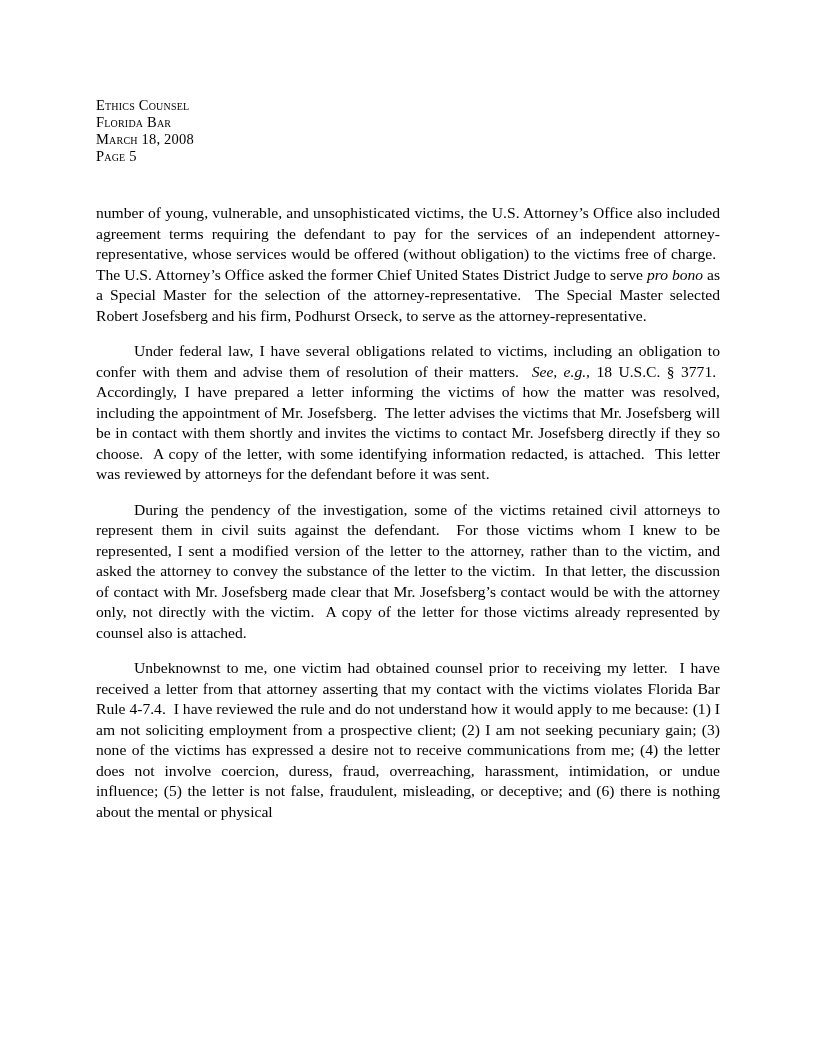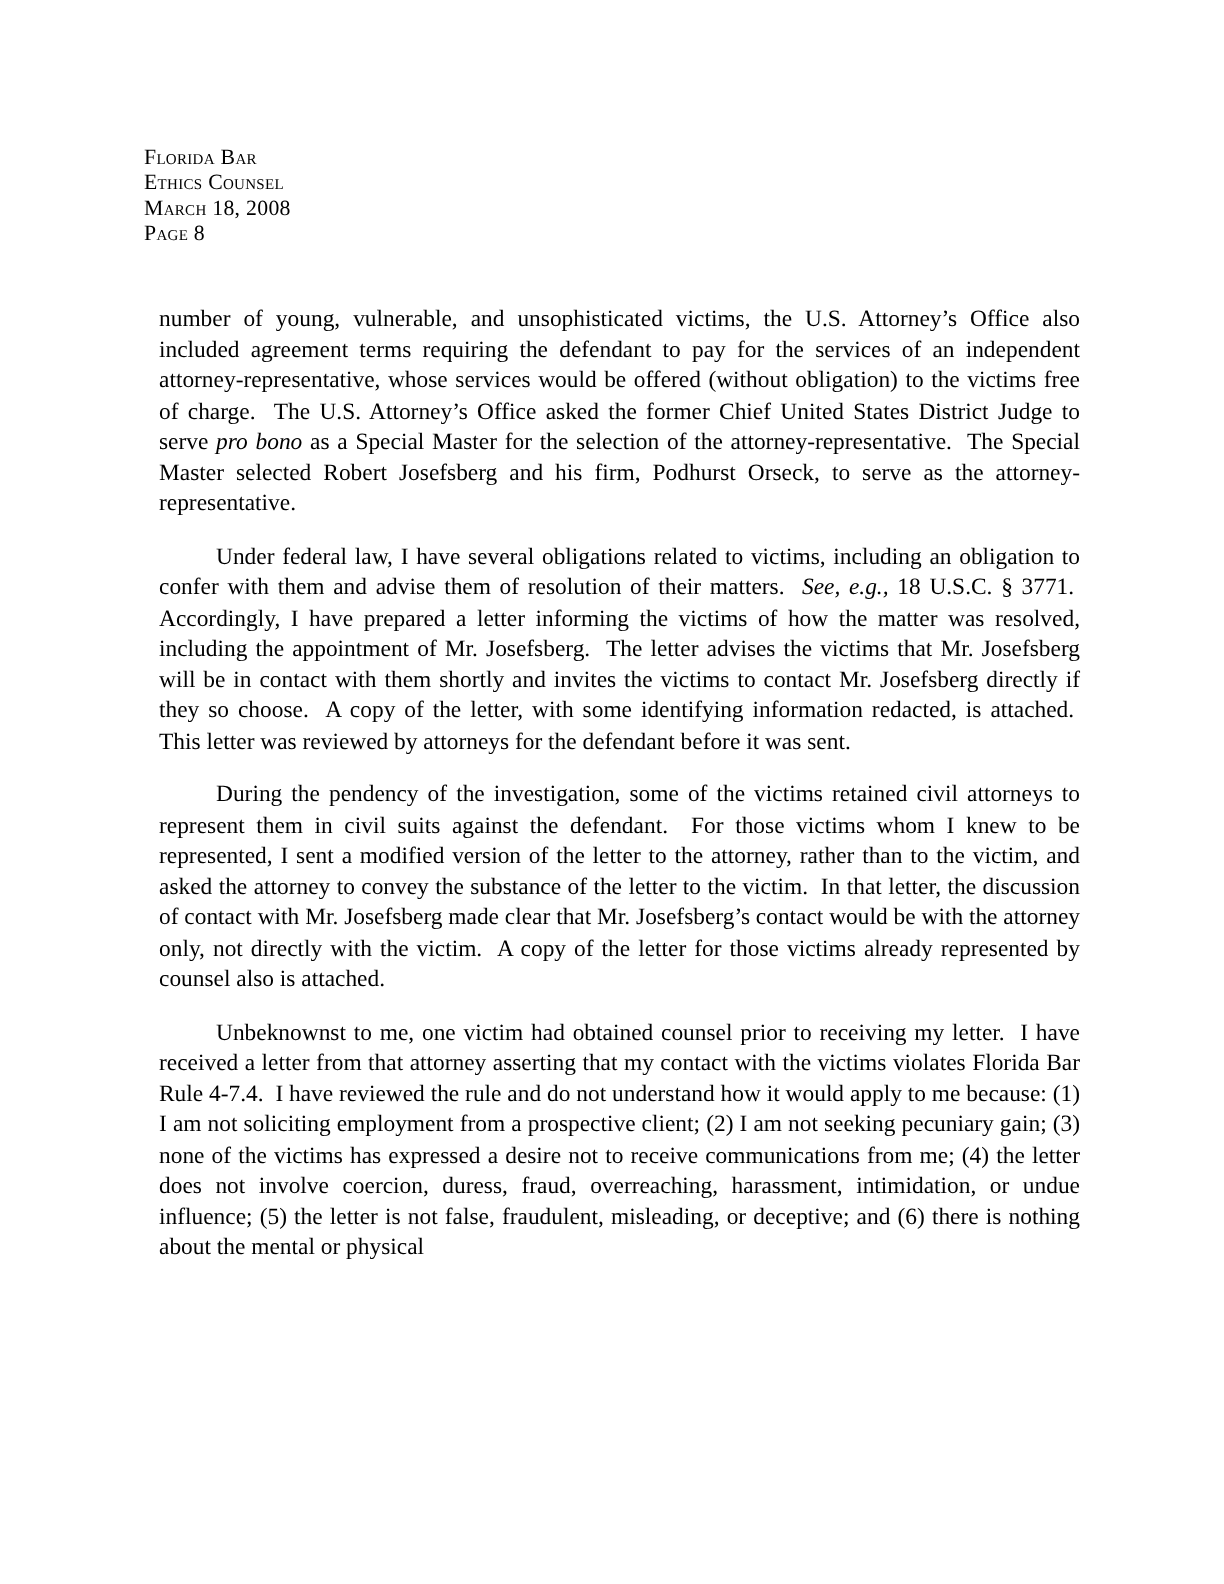--- a/index.html
+++ b/index.html
@@ -28,45 +28,45 @@
     font-variant: small-caps;
     letter-spacing: 0.2px;
   }
   .body-text {
     margin-top: 38px;
     font-size: 15.6px;
     line-height: 20.5px;
     text-align: justify;
   }
   .body-text p.para {
-    margin: 0 0 15px 10px;
+    margin: 0 0 15px 0;
     padding: 0;
   }
   .body-text p.para.indent {
     text-indent: 38px;
     font-family: Liberation Serif, serif;
   }
   .run-italic {
     font-style: italic;
   }
   .run-underline {
     text-decoration: underline;
     text-underline-offset: 2px;
   }
 </style>
 </head>
 <body>
 
 <div class="page">
   <div class="content">
     <div class="letterhead">
+      <div>Ethics Counsel</div>
       <div>Florida Bar</div>
-      <div>Ethics Counsel</div>
       <div>March 18, 2008</div>
-      <div>Page 8</div>
+      <div>Page 5</div>
     </div>
     <div class="body-text">
         <p class="para"><span>number of young, vulnerable, and unsophisticated victims, the U.S. Attorney’s Office also included agreement terms requiring the defendant to pay for the services of an independent attorney-representative, whose services would be offered (without obligation) to the victims free of charge.&nbsp; The U.S. Attorney’s Office asked the former Chief United States District Judge to serve </span><span class="run-italic">pro bono</span><span> as a Special Master for the selection of the attorney-representative.&nbsp; The Special Master selected Robert Josefsberg and his firm, Podhurst Orseck, to serve as the attorney-representative.</span></p>
         <p class="para indent"><span>Under federal law, I have several obligations related to victims, including an obligation to confer with them and advise them of resolution of their matters.&nbsp; </span><span class="run-italic">See, e.g.,</span><span> 18 U.S.C. § 3771.&nbsp; Accordingly, I have prepared a letter informing the victims of how the matter was resolved, including the appointment of Mr. Josefsberg.&nbsp; The letter advises the victims that Mr. Josefsberg will be in contact with them shortly and invites the victims to contact Mr. Josefsberg directly if they so choose.&nbsp; A copy of the letter, with some identifying information redacted, is attached.&nbsp; This letter was reviewed by attorneys for the defendant before it was sent.</span></p>
         <p class="para indent"><span>During the pendency of the investigation, some of the victims retained civil attorneys to represent them in civil suits against the defendant.&nbsp; For those victims whom I knew to be represented, I sent a modified version of the letter to the attorney, rather than to the victim, and asked the attorney to convey the substance of the letter to the victim.&nbsp; In that letter, the discussion of contact with Mr. Josefsberg made clear that Mr. Josefsberg’s contact would be with the attorney only, not directly with the victim.&nbsp; A copy of the letter for those victims already represented by counsel also is attached.</span></p>
         <p class="para indent"><span>Unbeknownst to me, one victim had obtained counsel prior to receiving my letter.&nbsp; I have received a letter from that attorney asserting that my contact with the victims violates Florida Bar Rule 4-7.4.&nbsp; I have reviewed the rule and do not understand how it would apply to me because: (1) I am not soliciting employment from a prospective client; (2) I am not seeking pecuniary gain; (3) none of the victims has expressed a desire not to receive communications from me; (4) the letter does not involve coercion, duress, fraud, overreaching, harassment, intimidation, or undue influence; (5) the letter is not false, fraudulent, misleading, or deceptive; and (6) there is nothing about the mental or physical</span></p>
       </div>
   </div>
 </div>
 

